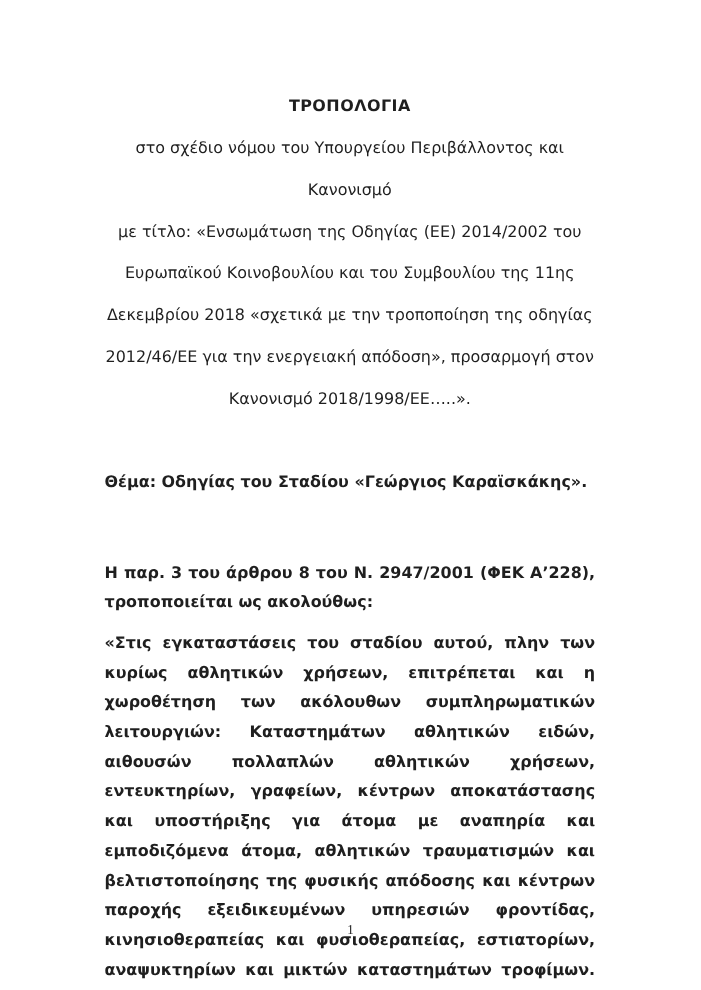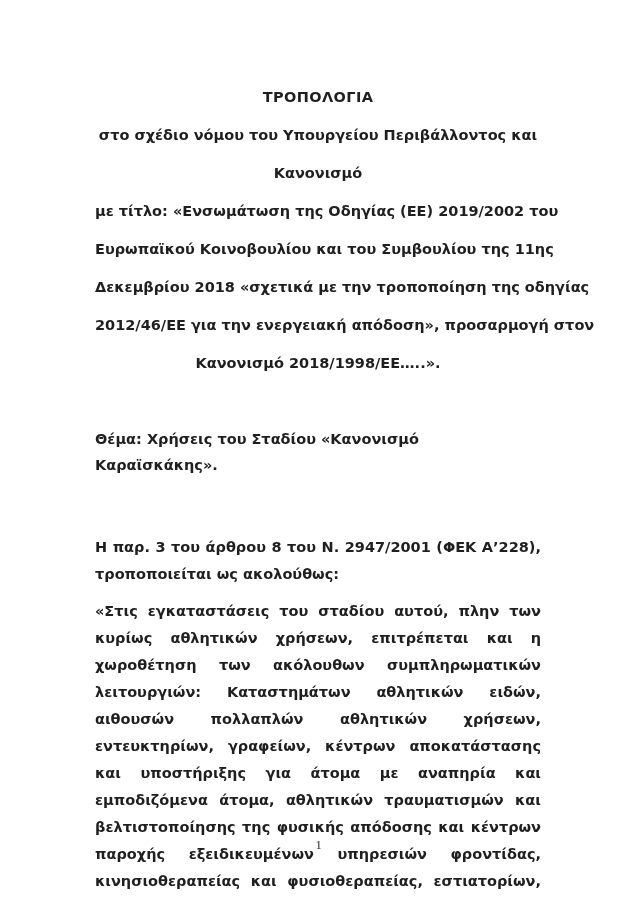--- a/index.html
+++ b/index.html
@@ -38,21 +38,21 @@
     text-align: center;
   }
   .title-main {
     font-weight: bold;
     font-size: 14.5px;
     letter-spacing: 0.4px;
     line-height: 38px;
     text-align: center;
   }
   .title-line {
-    font-weight: bold;
+    font-weight: normal;
     font-size: 14.5px;
     line-height: 38px;
     text-align: center;
     white-space: nowrap;
   }
 
   .spacer-lg {
     height: 44px;
   }
   .spacer-md {
@@ -111,34 +111,34 @@
 
   <div class="content">
 
     <div class="title-block">
       <div class="title-main">ΤΡΟΠΟΛΟΓΙΑ</div>
 
       <div class="title-line">στο σχέδιο νόμου του Υπουργείου Περιβάλλοντος και</div>
 
       <div class="title-line">Κανονισμό</div>
 
-      <div class="title-line">με τίτλο: «Ενσωμάτωση της Οδηγίας (ΕΕ) 2019/2002 του</div>
+      <div class="title-line">με τίτλο: «Ενσωμάτωση της Οδηγίας (ΕΕ) 2014/2002 του</div>
 
       <div class="title-line">Ευρωπαϊκού Κοινοβουλίου και του Συμβουλίου της 11ης</div>
 
       <div class="title-line">Δεκεμβρίου 2018 «σχετικά με την τροποποίηση της οδηγίας</div>
 
       <div class="title-line">2012/46/ΕΕ για την ενεργειακή απόδοση», προσαρμογή στον</div>
 
       <div class="title-line">Κανονισμό 2018/1998/ΕΕ…..».</div>
     </div>
 
     <div class="spacer-lg"></div>
 
-    <div class="subject">Θέμα: Χρήσεις του Σταδίου «Κανονισμό Καραϊσκάκης».</div>
+    <div class="subject">Θέμα: Οδηγίας του Σταδίου «Γεώργιος Καραϊσκάκης».</div>
 
     <div class="spacer-md"></div>
 
 
     <div class="spacer-sm"></div>
 
     <p class="body-par">Η παρ. 3 του άρθρου 8 του Ν. 2947/2001 (ΦΕΚ Α’228), τροποποιείται ως ακολούθως:</p>
 
     <p class="body-par">«Στις εγκαταστάσεις του σταδίου αυτού, πλην των κυρίως αθλητικών χρήσεων, επιτρέπεται και η χωροθέτηση των ακόλουθων συμπληρωματικών λειτουργιών: Καταστημάτων αθλητικών ειδών, αιθουσών πολλαπλών αθλητικών χρήσεων, εντευκτηρίων, γραφείων, κέντρων αποκατάστασης και υποστήριξης για άτομα με αναπηρία και εμποδιζόμενα άτομα, αθλητικών τραυματισμών και βελτιστοποίησης της φυσικής απόδοσης και κέντρων παροχής εξειδικευμένων υπηρεσιών φροντίδας, κινησιοθεραπείας και φυσιοθεραπείας, εστιατορίων, αναψυκτηρίων και μικτών καταστημάτων τροφίμων. Ο ανώτατος συντελεστής δόμησης των ανωτέρω</p>
 

